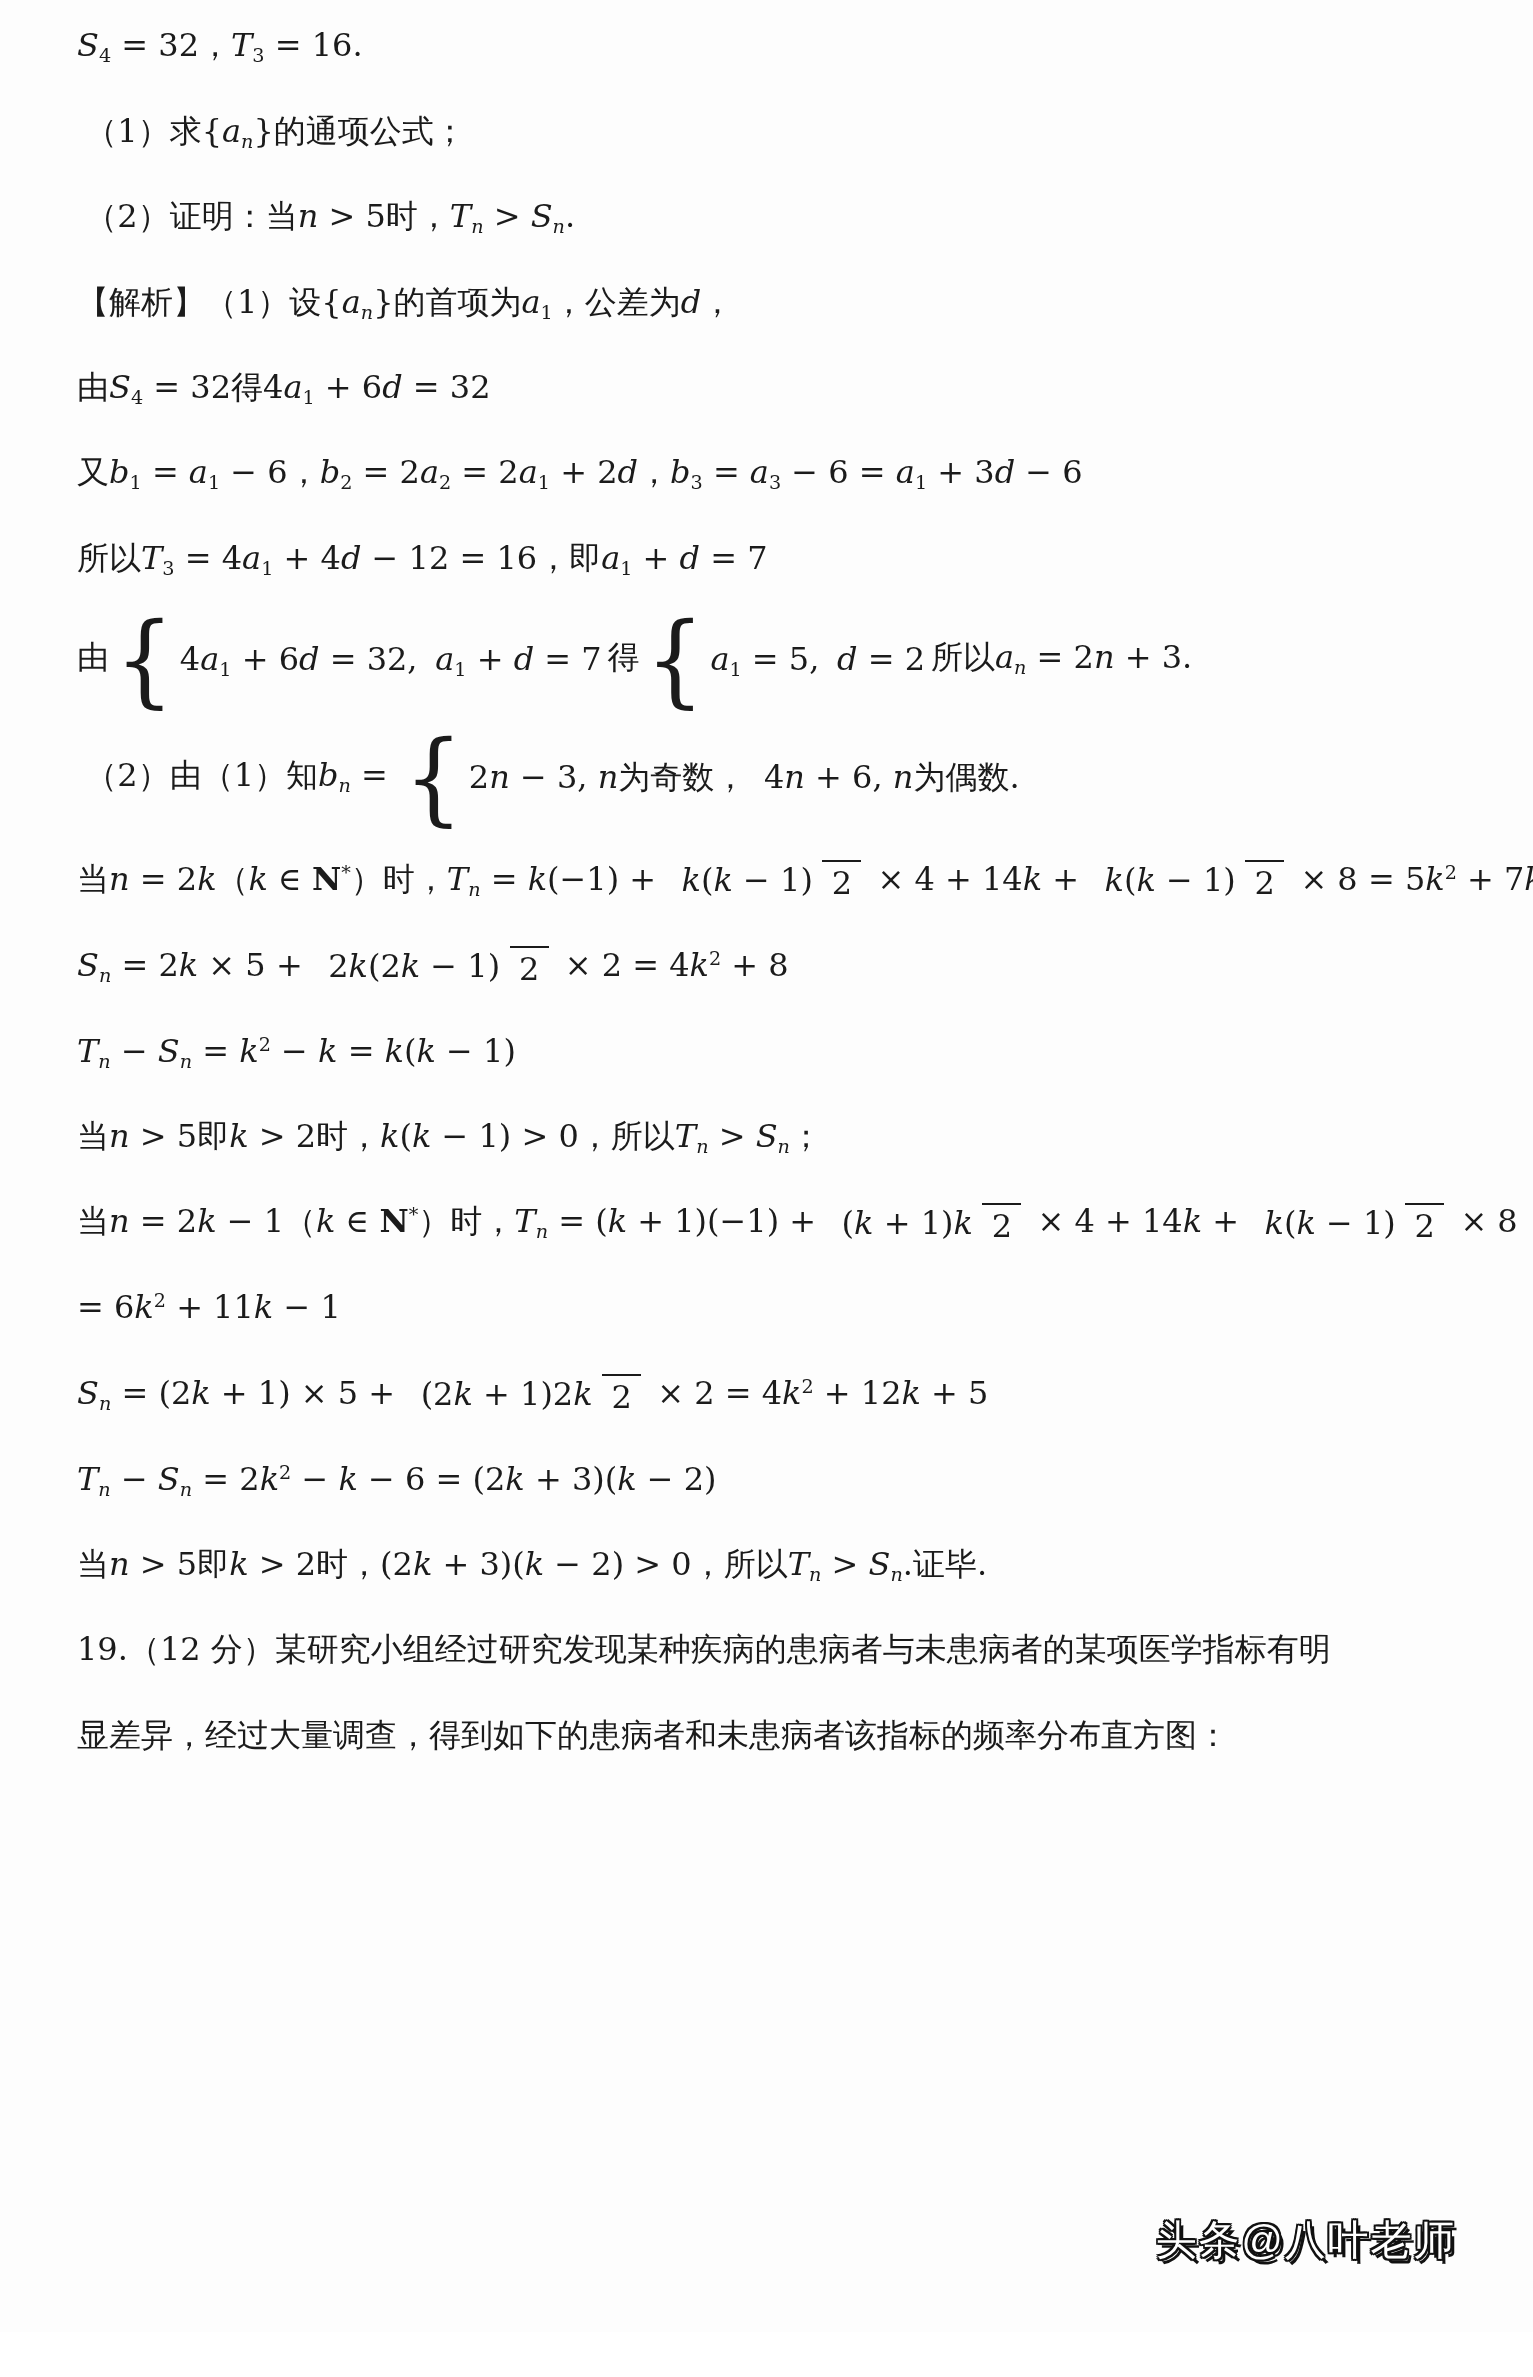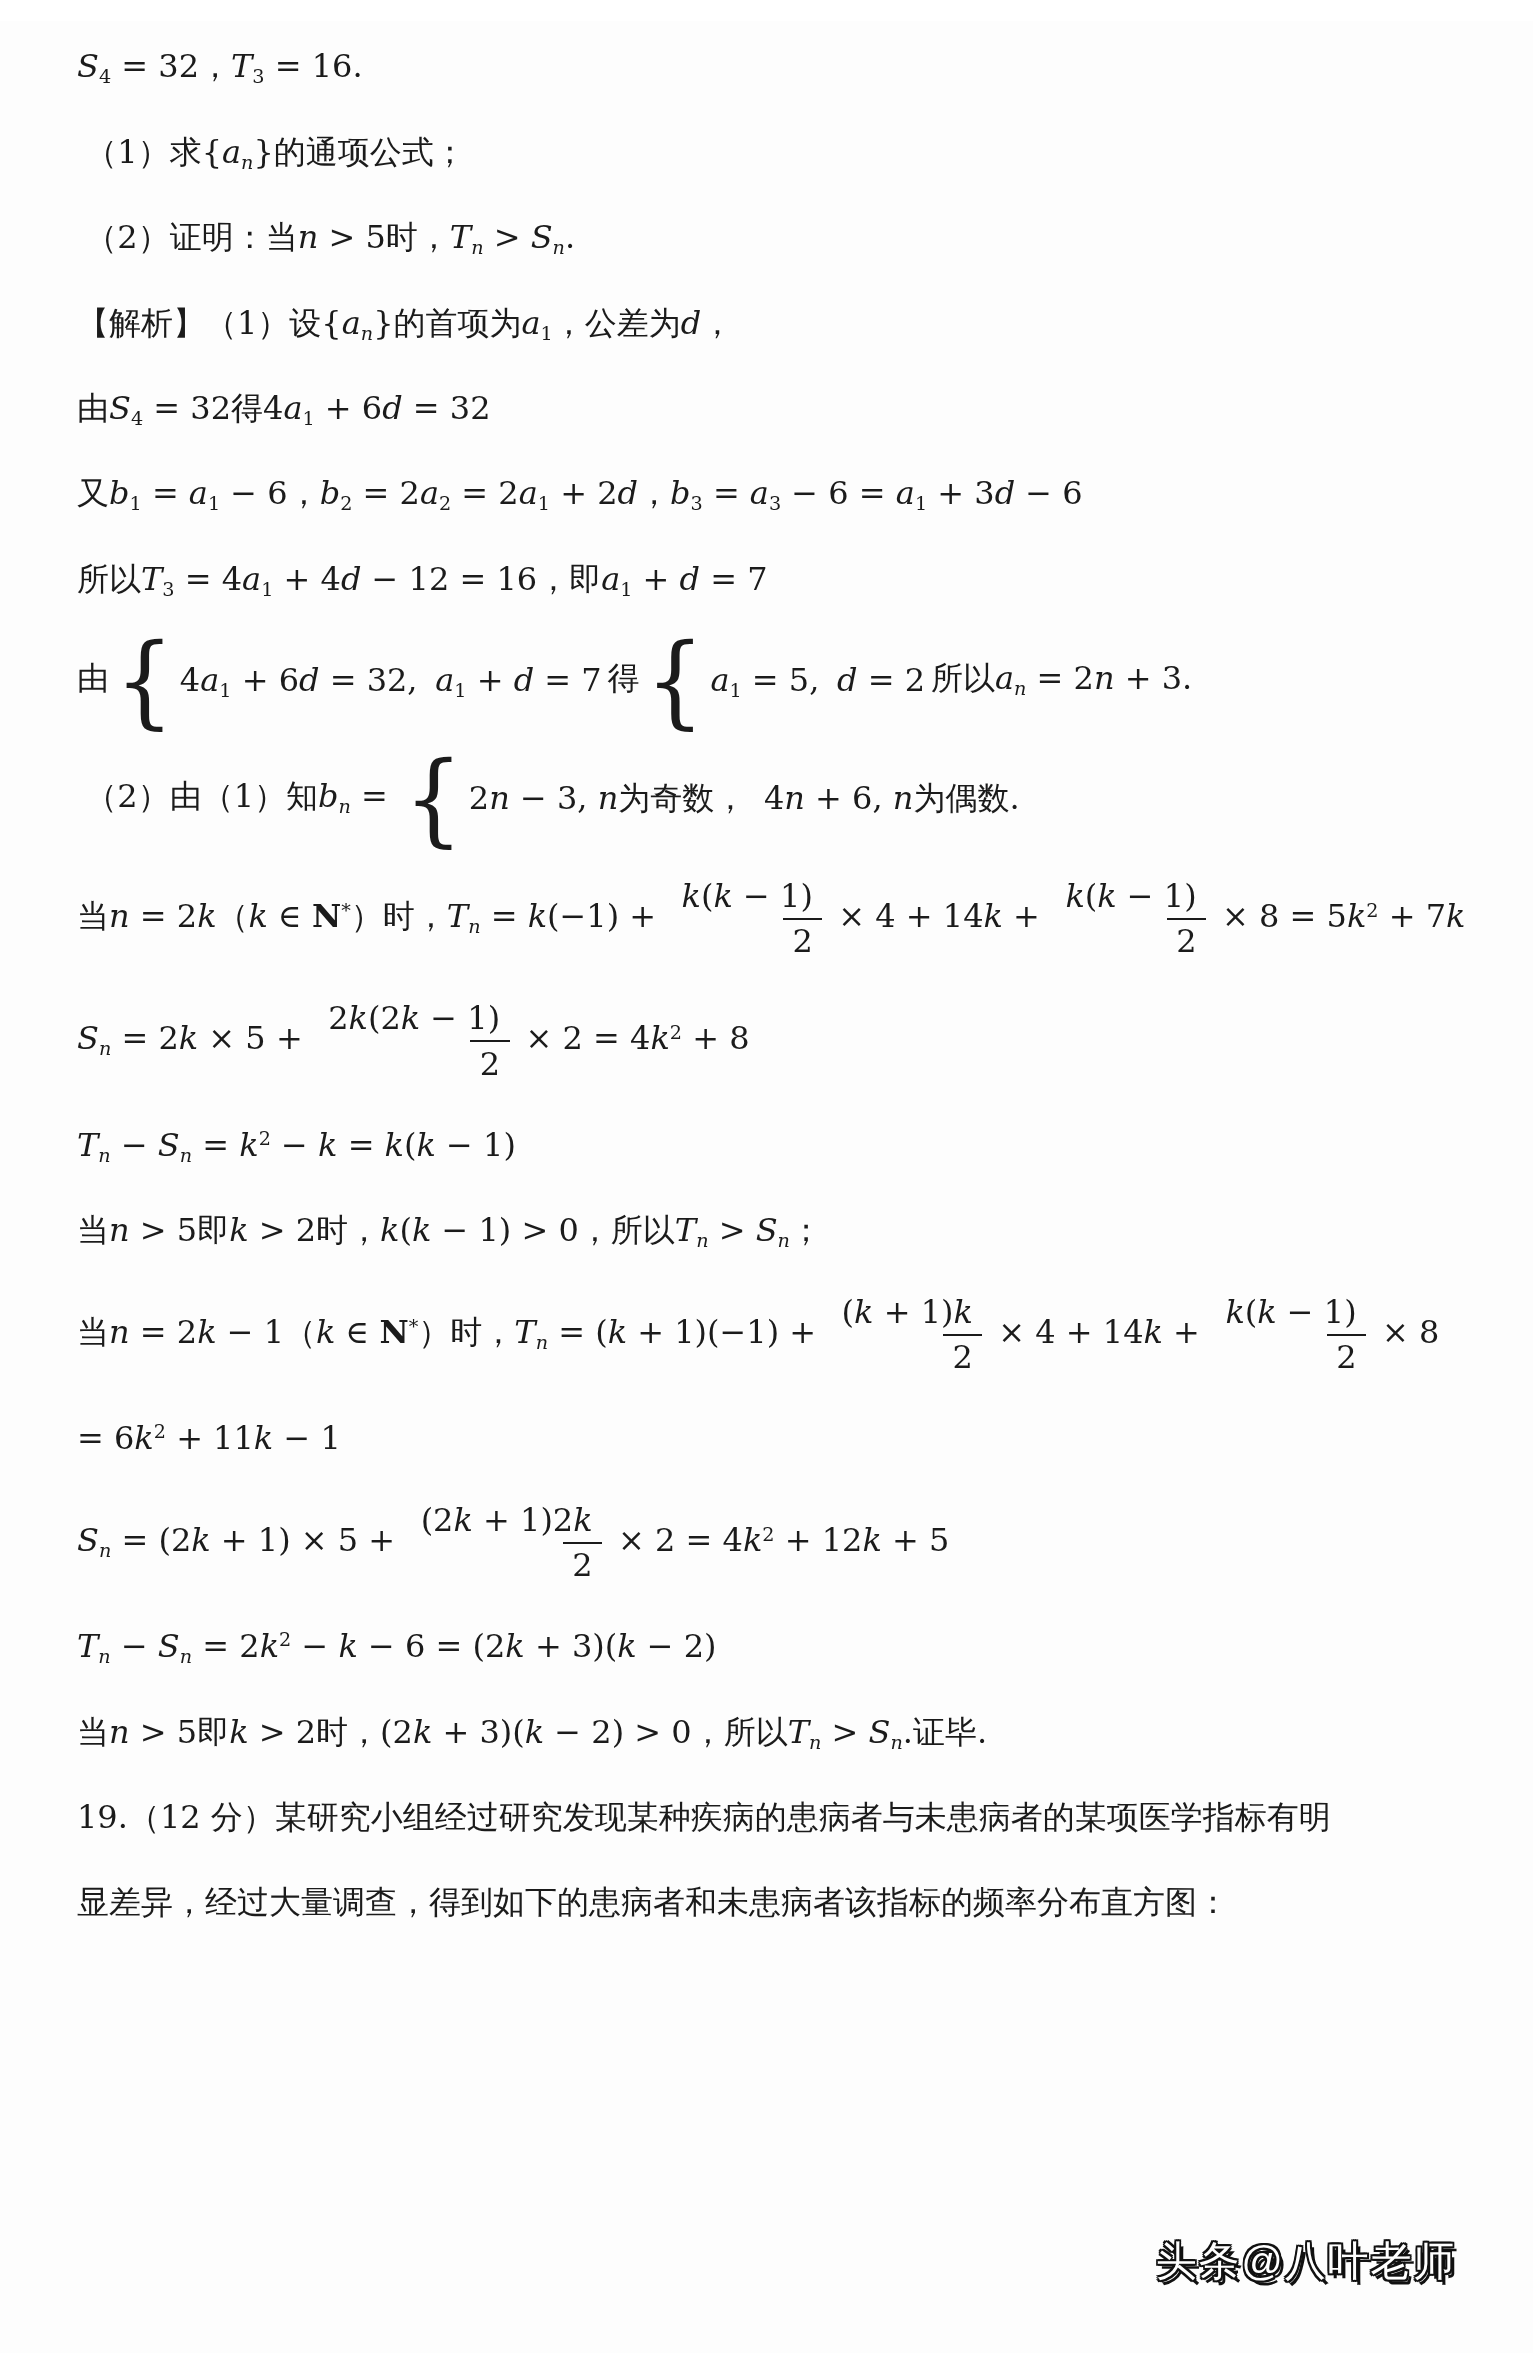--- a/index.html
+++ b/index.html
@@ -9,21 +9,20 @@
   }
   #page {
     position: relative;
     width: 1533px;
     height: 2332px;
     background: #fdfdfd;
     overflow: hidden;
     font-family: "DejaVu Serif", "Liberation Serif", serif;
     color: #1b1b1b;
     box-sizing: border-box;
-    margin-top: 21px;
   }
   #doc {
     position: absolute;
     top: 22.4px;
     left: 77px;
     right: 62px;
   }
   .line {
     margin: 0 0 39px 0;
     font-size: 32px;
@@ -44,22 +43,21 @@
     font-size: 0.60em;
     vertical-align: 0.55em;
     line-height: 1;
   }
   .bold-upright {
     font-weight: 700;
     font-style: normal;
   }
   .frac {
     display: inline-flex;
-    flex-direction: column;
-    align-items: flex-end;
+    align-items: center;
     vertical-align: middle;
     margin: 0 5.9px;
     line-height: 1.2;
   }
   .frac .num { padding: 0 9.4px 2.4px; }
   .frac .den { border-top: 2.4px solid #1b1b1b; padding: 2.4px 9.4px 0; }
   .cases {
     display: inline-flex;
     align-items: center;
     vertical-align: middle;

